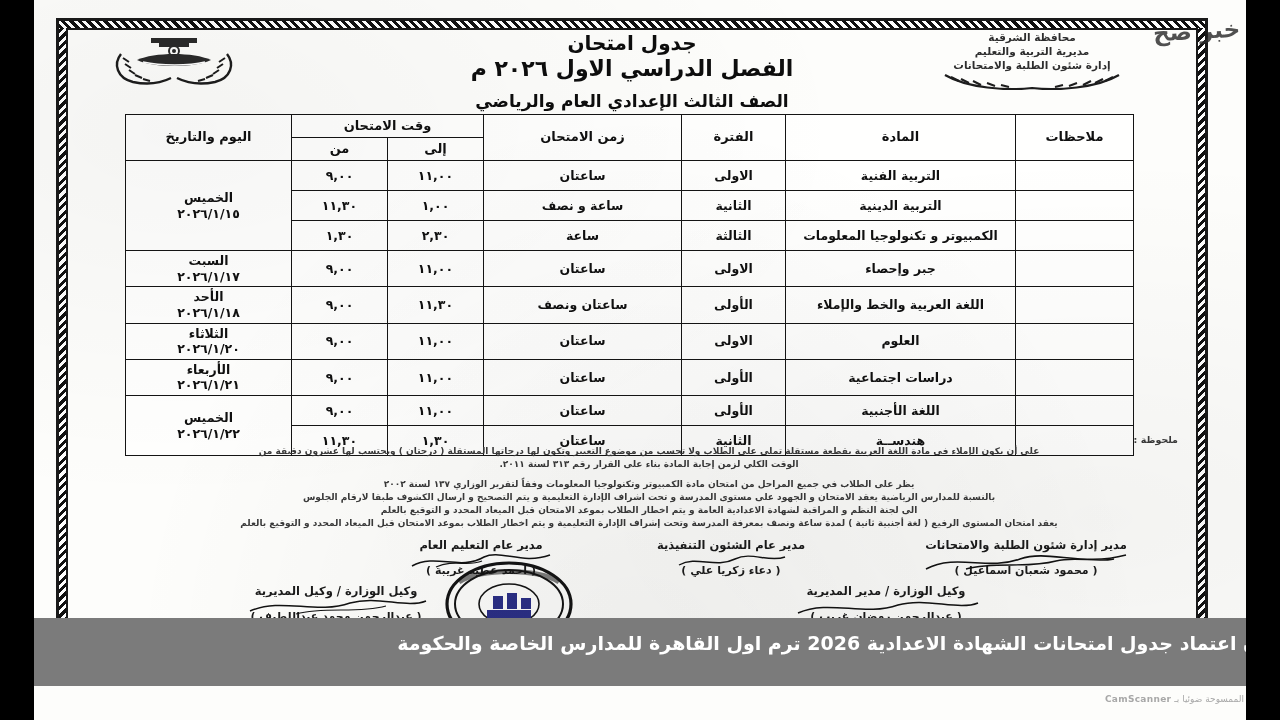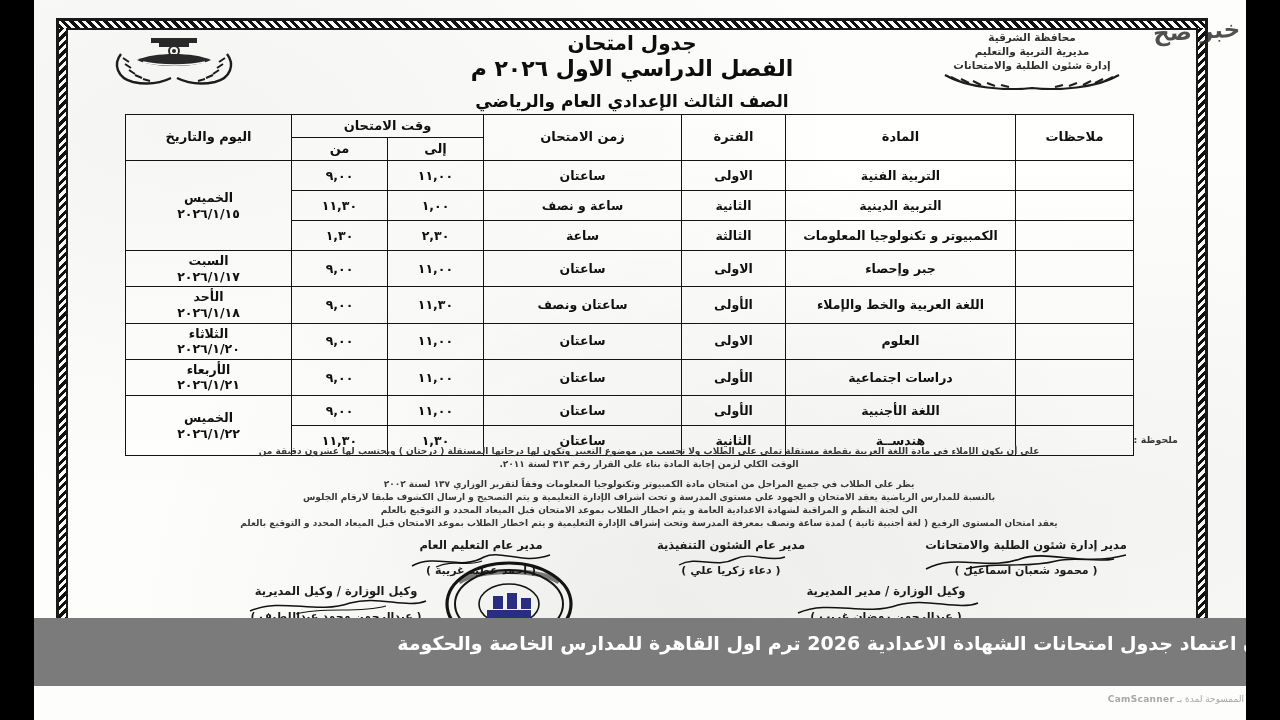--- a/index.html
+++ b/index.html
@@ -606,15 +606,15 @@
 
 <div class="gutter left"></div>
 <div class="gutter right"></div>
 
 <div id="caption-bar">
   <div id="caption-text">الان اعتماد جدول امتحانات الشهادة الاعدادية 2026 ترم اول القاهرة للمدارس الخاصة والحكومة</div>
 </div>
 
 <div id="bottom-strip"></div>
 <div id="camscanner-mark">
-  <span>الممسوحة لمدة بـ</span>
+  <span>الممسوحة ضوئيا بـ</span>
   <span class="cs-brand">CamScanner</span>
 </div>
 
 </body></html>

